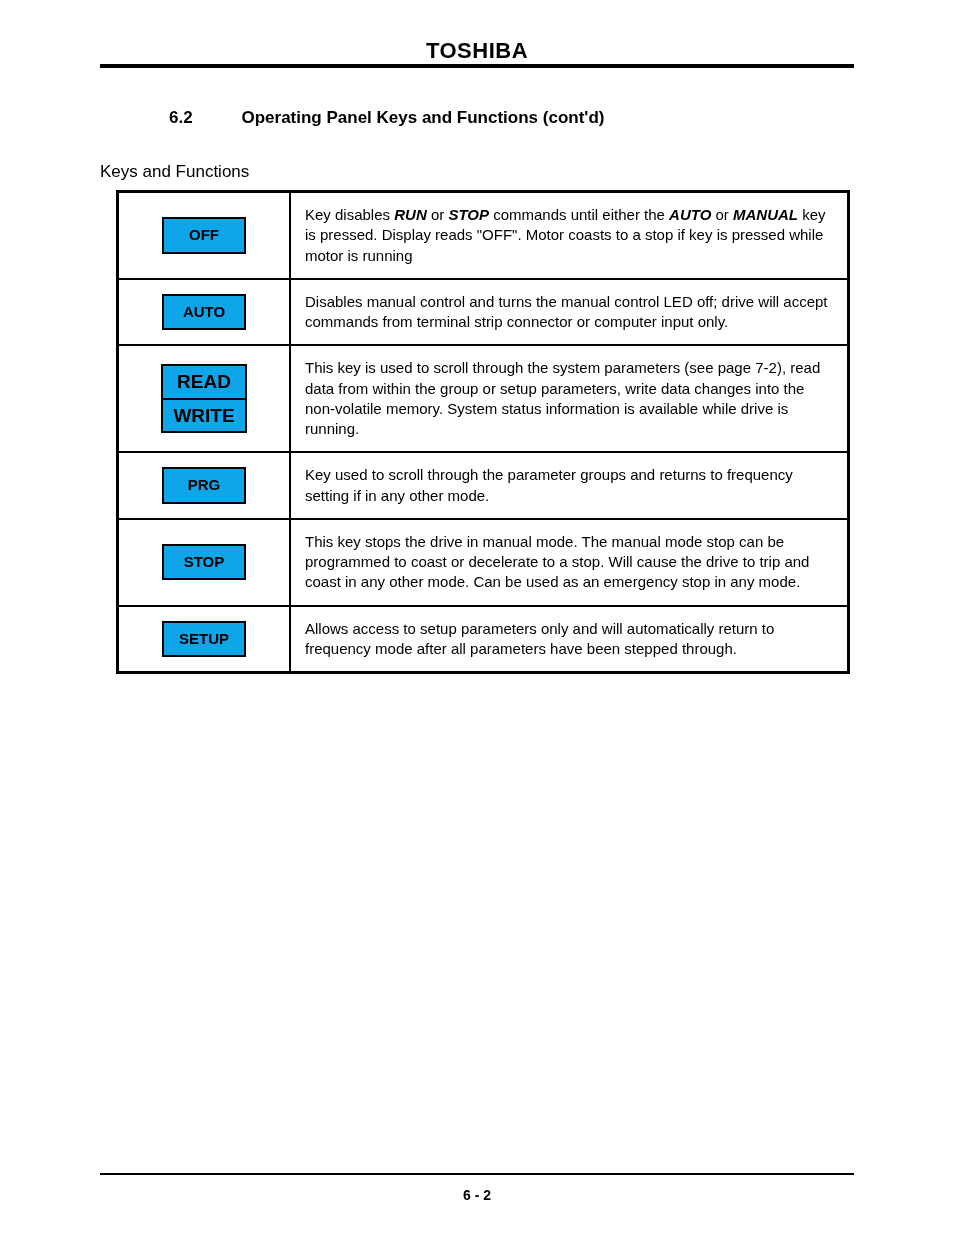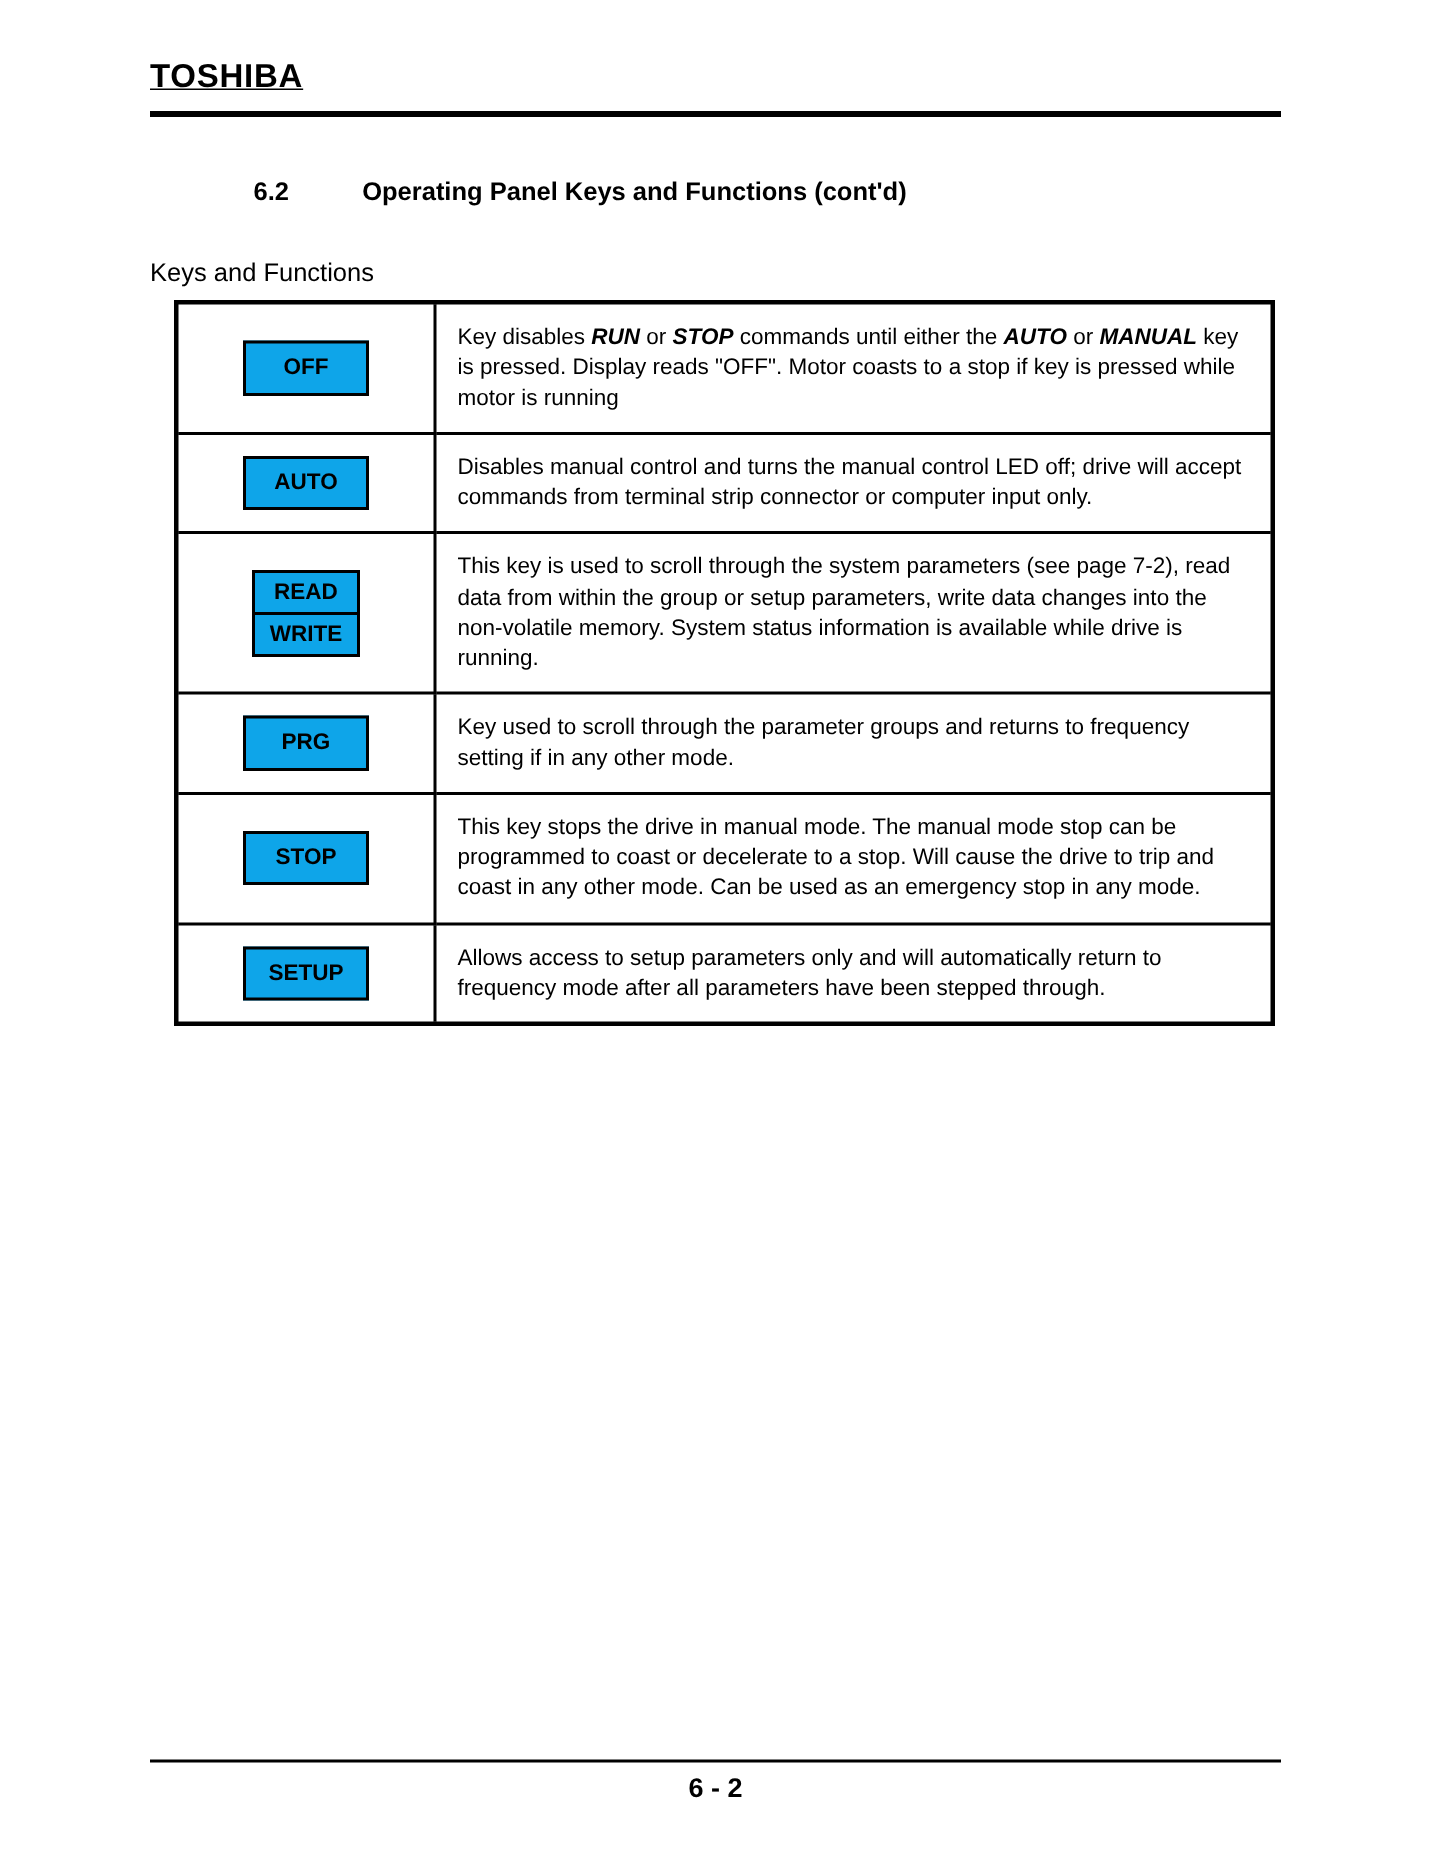--- a/index.html
+++ b/index.html
@@ -11,23 +11,22 @@
 }
 .page {
   width: 954px;
   height: 1235px;
   margin: 0 auto;
   position: relative;
   box-sizing: border-box;
   padding: 38px 100px 0 100px;
 }
 .brand-row {
-  text-align: left;
-  padding-bottom: 10px;
-  text-decoration: underline;
+  text-align: center;
+  padding-bottom: 0;
 }
 .brand {
   font-weight: bold;
   font-size: 22px;
   letter-spacing: 0.5px;
 }
 .top-rule {
   border-top: 4px solid #000;
   margin-bottom: 40px;
 }
@@ -80,41 +79,41 @@
   font-weight: bold;
   font-size: 15px;
   font-family: Arial, Helvetica, sans-serif;
   min-width: 52px;
   text-align: center;
 }
 .btn-stack .seg {
   display: block;
   padding: 3px 10px;
   font-weight: bold;
-  font-size: 15px;
+  font-size: 19px;
 }
 .btn-stack .divider {
   border-top: 2px solid #000;
 }
 .bi { font-weight: bold; font-style: italic; }
 .bottom-rule {
   position: absolute;
   left: 100px;
   right: 100px;
   bottom: 60px;
   border-top: 2px solid #000;
 }
 .page-number {
   position: absolute;
   left: 0;
   right: 0;
   bottom: 32px;
   text-align: center;
   font-weight: bold;
-  font-size: 18px;
+  font-size: 14px;
 }
 </style>
 </head>
 <body>
 
 <div class="page">
 
   <div class="brand-row">
     <span class="brand">TOSHIBA</span>
   </div>

